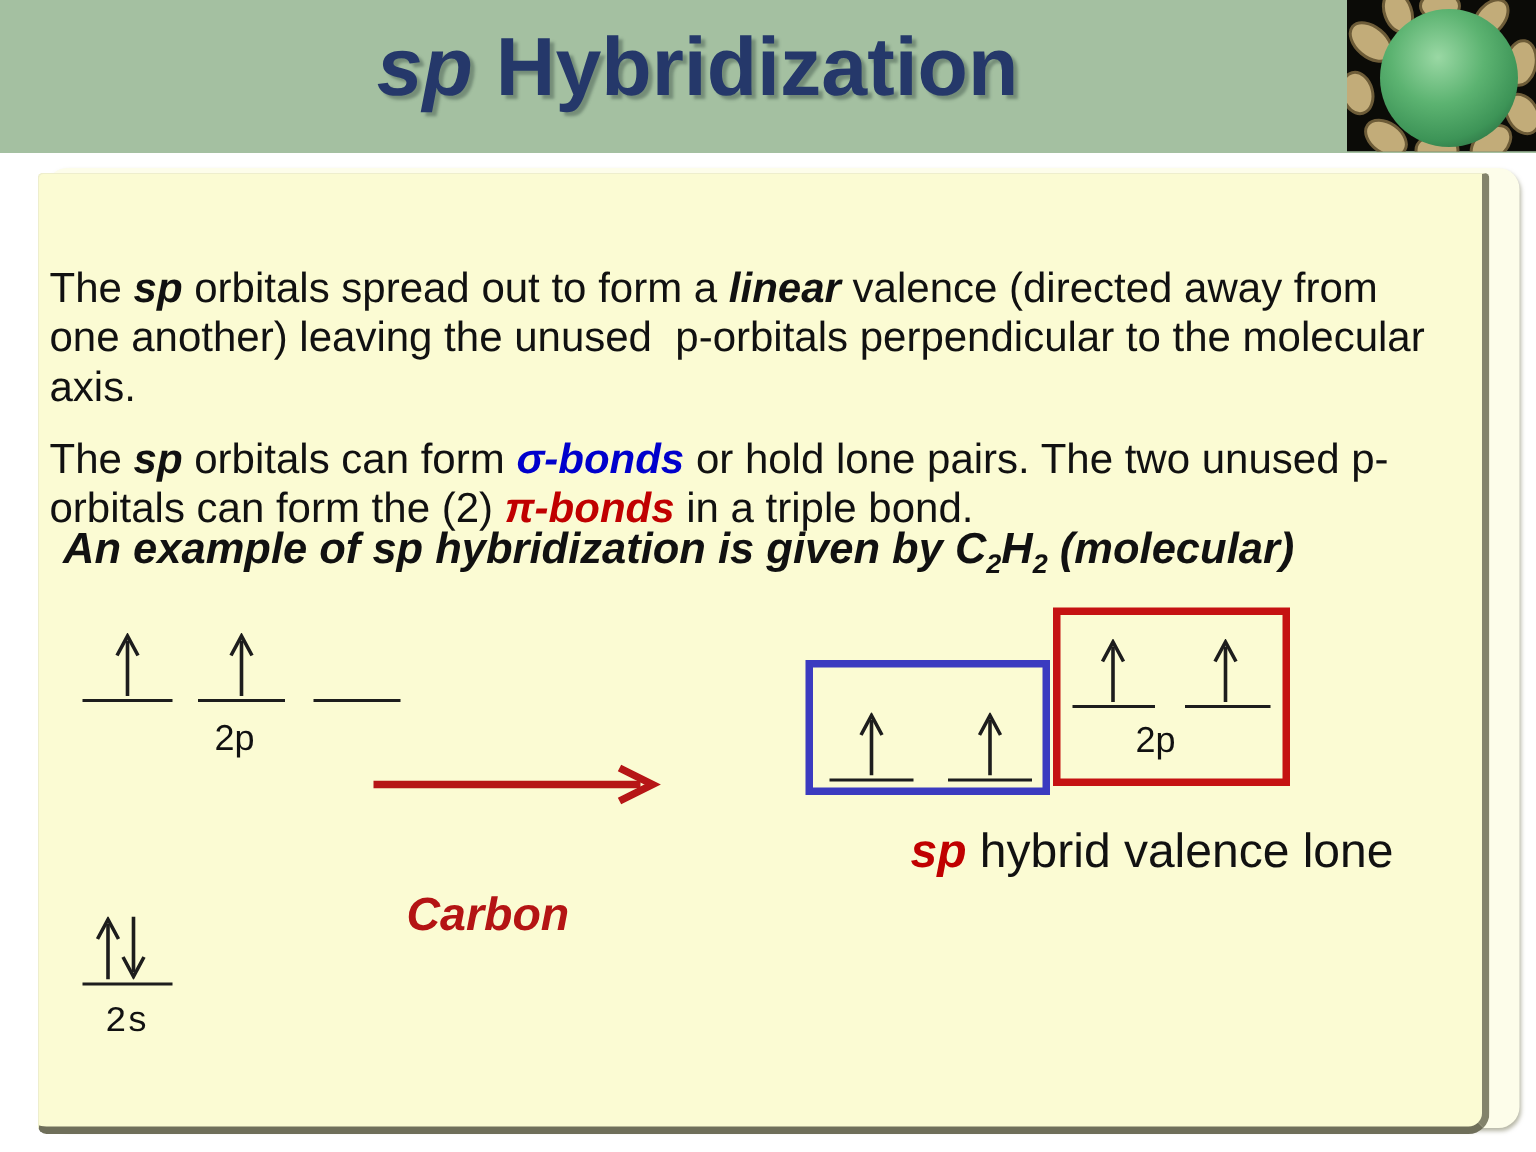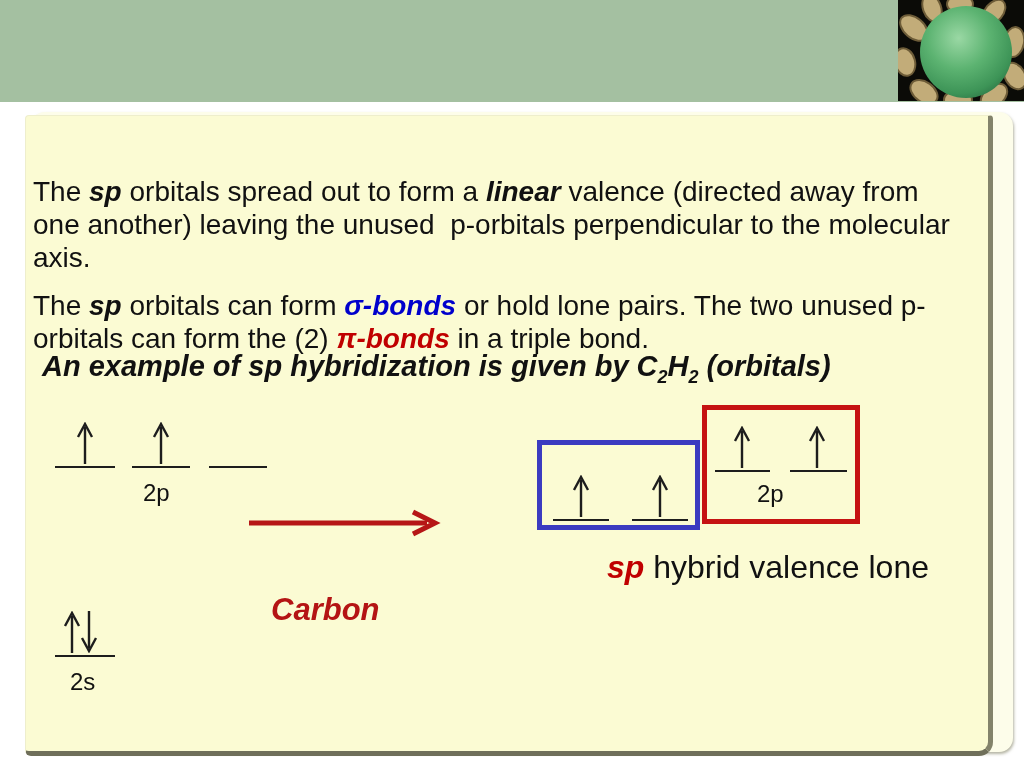--- a/index.html
+++ b/index.html
@@ -35,20 +35,21 @@
             border:5px solid #3b3bc0;z-index:4;}
   .red-box{position:absolute;left:702px;top:405px;width:158px;height:119px;box-sizing:border-box;
            border:5px solid #c51212;z-index:4;background:#fbfbd3;}
 </style>
 </head>
 <body>
 
 <div class="page">
 
   <div class="header"></div>
+  <div class="title"><span class="ti">sp</span><span> Hybridization</span></div>
 
   <svg class="photo" width="126" height="101" viewBox="0 0 126 101">
     <defs>
       <radialGradient id="gg" cx="0.42" cy="0.35" r="0.75">
         <stop offset="0" stop-color="#9ad8a4"></stop>
         <stop offset="0.45" stop-color="#5cb371"></stop>
         <stop offset="0.8" stop-color="#3d9457"></stop>
         <stop offset="1" stop-color="#2a6d41"></stop>
       </radialGradient>
     </defs>
@@ -72,21 +73,21 @@
   <div class="front-panel"></div>
 
 
   <div class="t-line" style="left:33px;top:176px;"><span>The </span><span class="bi">sp</span><span> orbitals spread out to form a </span><span class="bi">linear</span><span> valence (directed away from</span></div>
   <div class="t-line" style="left:33px;top:209px;">one another) leaving the unused  p-orbitals perpendicular to the molecular</div>
   <div class="t-line" style="left:33px;top:242px;text-align:center;">axis.</div>
 
   <div class="t-line" style="left:33px;top:290px;"><span>The </span><span class="bi">sp</span><span> orbitals can form </span><span class="bi blue">σ-bonds</span><span> or hold lone pairs. The two unused p-</span></div>
   <div class="t-line" style="left:33px;top:323px;"><span>orbitals can form the (2) </span><span class="bi red">π-bonds</span><span> in a triple bond.</span></div>
 
-  <div class="t-line example" style="left:42px;top:350px;"><span>An example of sp hybridization is given by C</span><sub>2</sub><span>H</span><sub>2</sub><span> (orbitals)</span></div>
+  <div class="t-line example" style="left:42px;top:350px;"><span>An example of sp hybridization is given by C</span><sub>2</sub><span>H</span><sub>2</sub><span> (molecular)</span></div>
 
   <div class="orb-line" style="left:55px;top:466px;width:60px;"></div>
   <div class="orb-line" style="left:132px;top:466px;width:58px;"></div>
   <div class="orb-line" style="left:209px;top:466px;width:58px;"></div>
   <svg class="arr" style="left:76px;top:422px;" width="18" height="42" viewBox="0 0 18 42">
       <line x1="9" y1="42" x2="9" y2="5" stroke="#1d1d1d" stroke-width="2.4"></line>
       <polyline points="2,15 9,2 16,15" fill="none" stroke="#1d1d1d" stroke-width="2.4"></polyline>
     </svg>
   <svg class="arr" style="left:152px;top:422px;" width="18" height="42" viewBox="0 0 18 42">
       <line x1="9" y1="42" x2="9" y2="5" stroke="#1d1d1d" stroke-width="2.4"></line>
@@ -100,21 +101,21 @@
   </svg>
   <div class="carbon" style="left:271px;top:592px;">Carbon</div>
 
   <div class="orb-line" style="left:55px;top:655px;width:60px;"></div>
   <svg class="arr" style="left:60px;top:611px;" width="40" height="42" viewBox="0 0 40 42">
     <line x1="12" y1="42" x2="12" y2="5" stroke="#1d1d1d" stroke-width="2.4"></line>
     <polyline points="5,15 12,2 19,15" fill="none" stroke="#1d1d1d" stroke-width="2.4"></polyline>
     <line x1="29" y1="0" x2="29" y2="37" stroke="#1d1d1d" stroke-width="2.4"></line>
     <polyline points="22,27 29,40 36,27" fill="none" stroke="#1d1d1d" stroke-width="2.4"></polyline>
   </svg>
-  <div class="lbl" style="left:70px;top:668px;">2s</div>
+  <div class="lbl" style="left:70px;top:668px;font-family:Liberation Mono, monospace;">2s</div>
 
   <div class="blue-box"></div>
   <div class="orb-line" style="left:553px;top:519px;width:56px;"></div>
   <div class="orb-line" style="left:632px;top:519px;width:56px;"></div>
   <svg class="arr" style="left:572px;top:475px;" width="18" height="42" viewBox="0 0 18 42">
       <line x1="9" y1="42" x2="9" y2="5" stroke="#1d1d1d" stroke-width="2.4"></line>
       <polyline points="2,15 9,2 16,15" fill="none" stroke="#1d1d1d" stroke-width="2.4"></polyline>
     </svg>
   <svg class="arr" style="left:651px;top:475px;" width="18" height="42" viewBox="0 0 18 42">
       <line x1="9" y1="42" x2="9" y2="5" stroke="#1d1d1d" stroke-width="2.4"></line>

